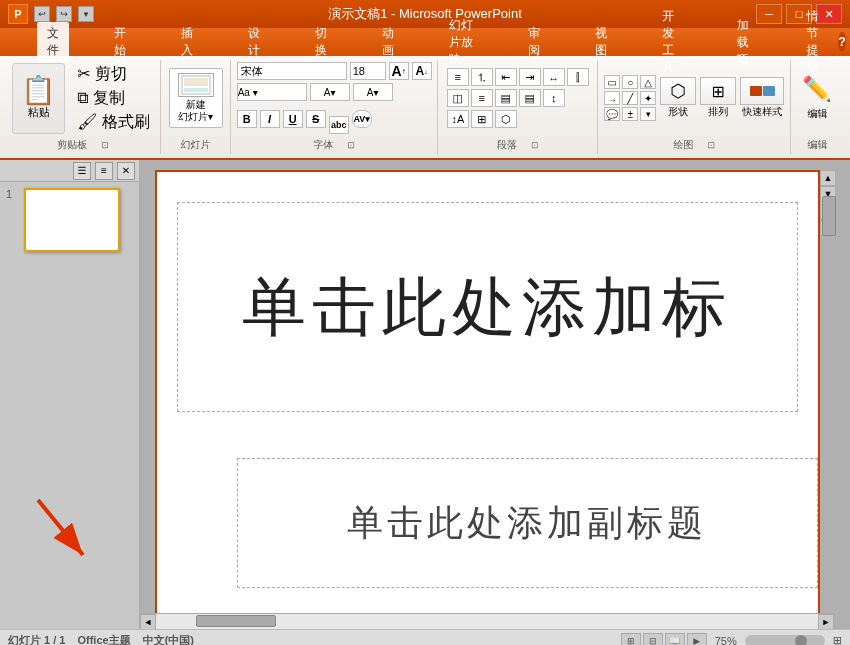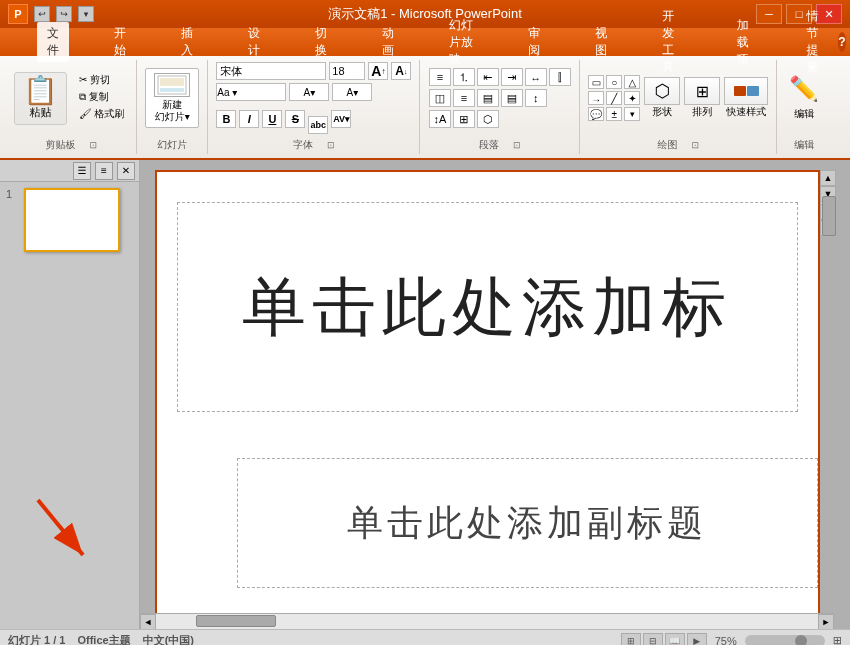--- a/index.html
+++ b/index.html
@@ -75,21 +75,21 @@
     }
     .ribbon-group-content { display: flex; gap: 4px; align-items: center; flex: 1; }
     .paste-btn {
       display: flex; flex-direction: column; align-items: center; justify-content: center;
       padding: 4px 8px; cursor: pointer; border-radius: 3px; font-size: 11px;
       background: rgba(200,200,200,0.2); border: 1px solid #ccc;
       min-width: 50px;
     }
     .paste-icon { font-size: 28px; line-height: 1; }
     .small-btns { display: flex; flex-direction: column; gap: 1px; padding-left: 4px; }
-    .sm-btn { font-size: 10px; padding: 1px 4px; cursor: pointer; white-space: nowrap; }
+    .sm-btn { font-size: 16px; padding: 1px 4px; cursor: pointer; white-space: nowrap; }
     .new-slide-btn {
       display: flex; flex-direction: column; align-items: center;
       cursor: pointer; border: 1px solid #bbb; background: white;
       padding: 4px 8px; border-radius: 2px; font-size: 10px; gap: 2px;
     }
     .slide-thumb { width: 36px; height: 24px; border: 1px solid #aaa; background: white; display: flex; align-items: center; justify-content: center; }
 
     
     .font-controls { display: flex; flex-direction: column; gap: 3px; }
     .font-row1, .font-row2, .font-row3 { display: flex; align-items: center; gap: 3px; }
@@ -321,21 +321,21 @@
             <input type="text" style="width: 70px; height: 18px; font-size: 10px; border: 1px solid rgb(187, 187, 187);" value="Aa ▾">
             <div style="width:40px;height:18px;border:1px solid #bbb;background:white;font-size:10px;display:flex;align-items:center;justify-content:center;cursor:pointer;">A▾</div>
             <div style="width:40px;height:18px;border:1px solid #bbb;background:white;font-size:10px;display:flex;align-items:center;justify-content:center;cursor:pointer;">A▾</div>
           </div>
           <div class="font-row3">
             <div class="format-btn bold">B</div>
             <div class="format-btn italic">I</div>
             <div class="format-btn underline">U</div>
             <div class="format-btn" style="text-decoration:line-through;">S</div>
             <div class="format-btn" style="font-size:9px;margin-top:12px;">abc</div>
-            <div class="format-btn" style="font-size:9px;">AV▾</div>
+            <div class="format-btn" style="font-size:9px;border-radius:8px;">AV▾</div>
           </div>
         </div>
       </div>
       <div class="ribbon-group-label">
         <span>字体</span>
         <span class="ribbon-group-expand">⊡</span>
       </div>
     </div>
 
     <div class="ribbon-group" style="min-width:160px;">

